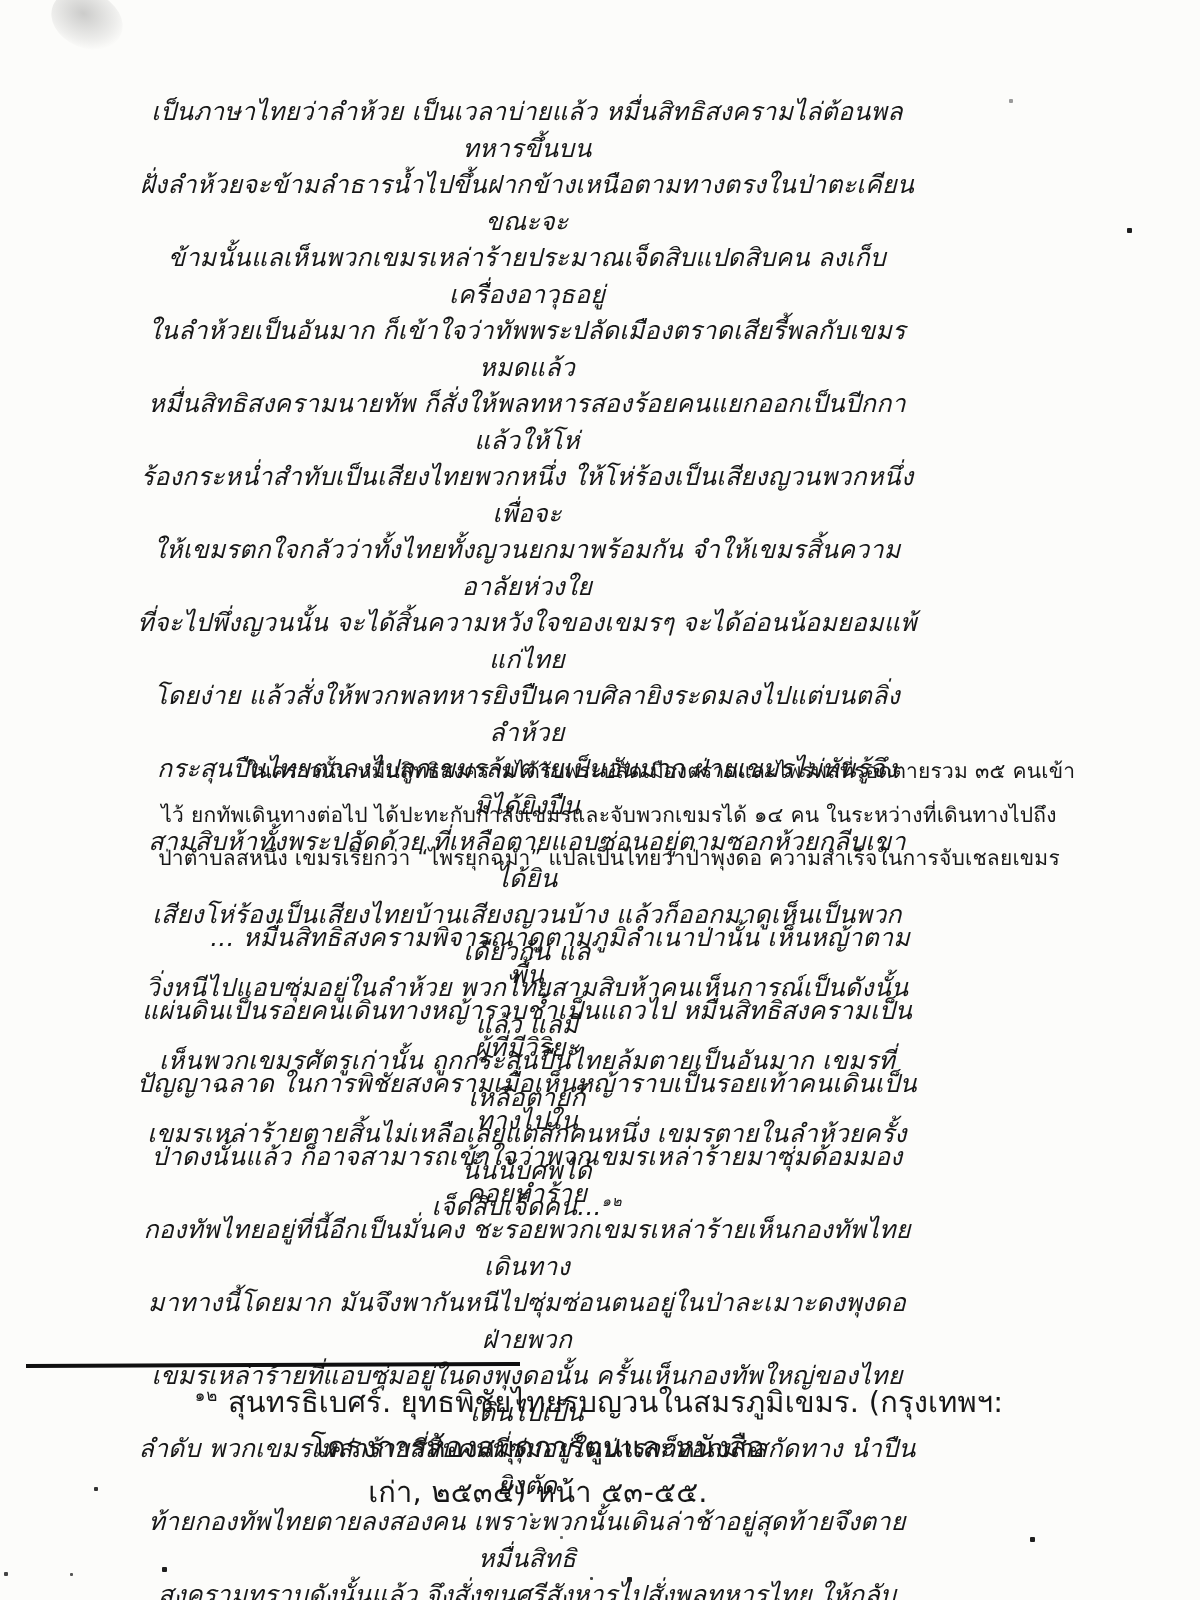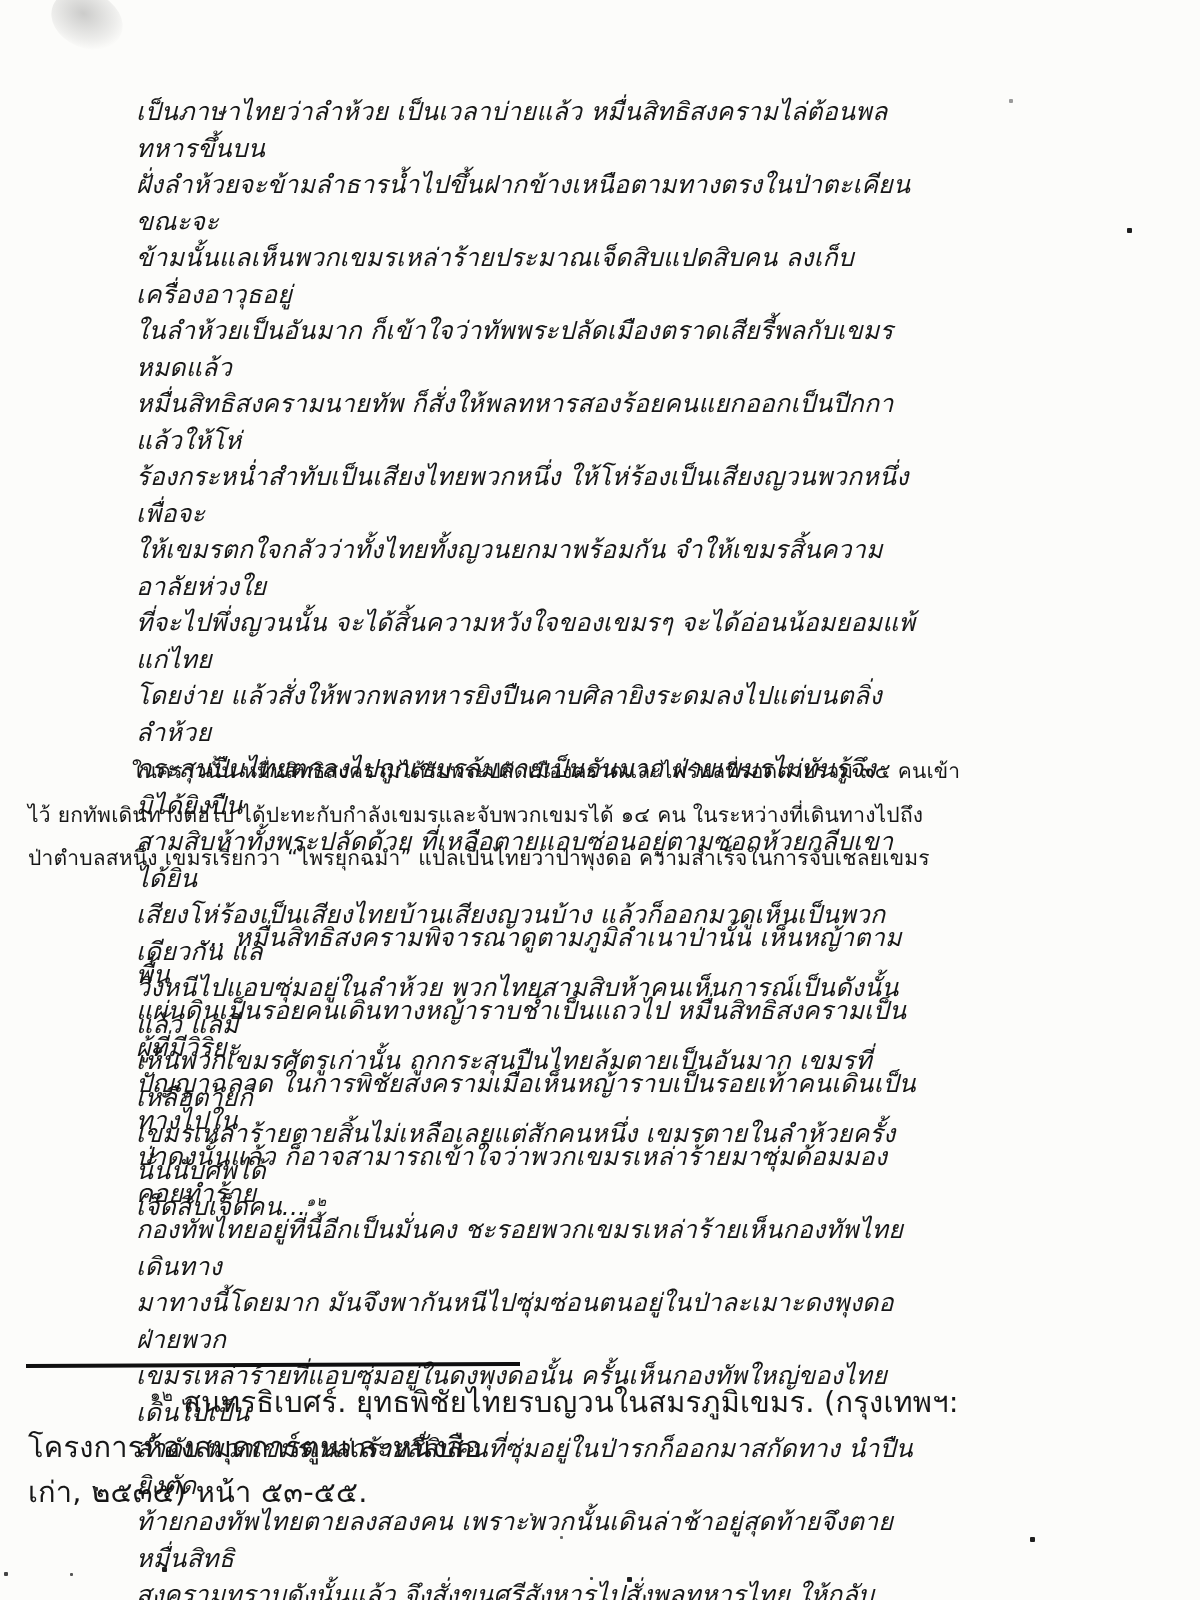--- a/index.html
+++ b/index.html
@@ -2,21 +2,21 @@
 <html><head>
 <meta charset="utf-8">
 <style>
   html,body{margin:0;padding:0;}
   body{
     width:1200px;height:1600px;position:relative;overflow:hidden;
     background:#fcfcfa;color:#171717;
     font-family:"DejaVu Sans",sans-serif;
     -webkit-font-smoothing:antialiased;
   }
-  .page{position:absolute;inset:0;}
+  .page{position:absolute;inset:0;text-align:center;}
   
   .quote{
     position:absolute;font-style:italic;font-size:25px;line-height:36.5px;
     width:782px;left:136px;letter-spacing:.2px;
   }
   #quote1{top:94px;}
   #quote2{top:920px;}
   #quote2 .lines div:first-child{text-indent:66px;}
   .quote .last-line{white-space:nowrap;}
   

